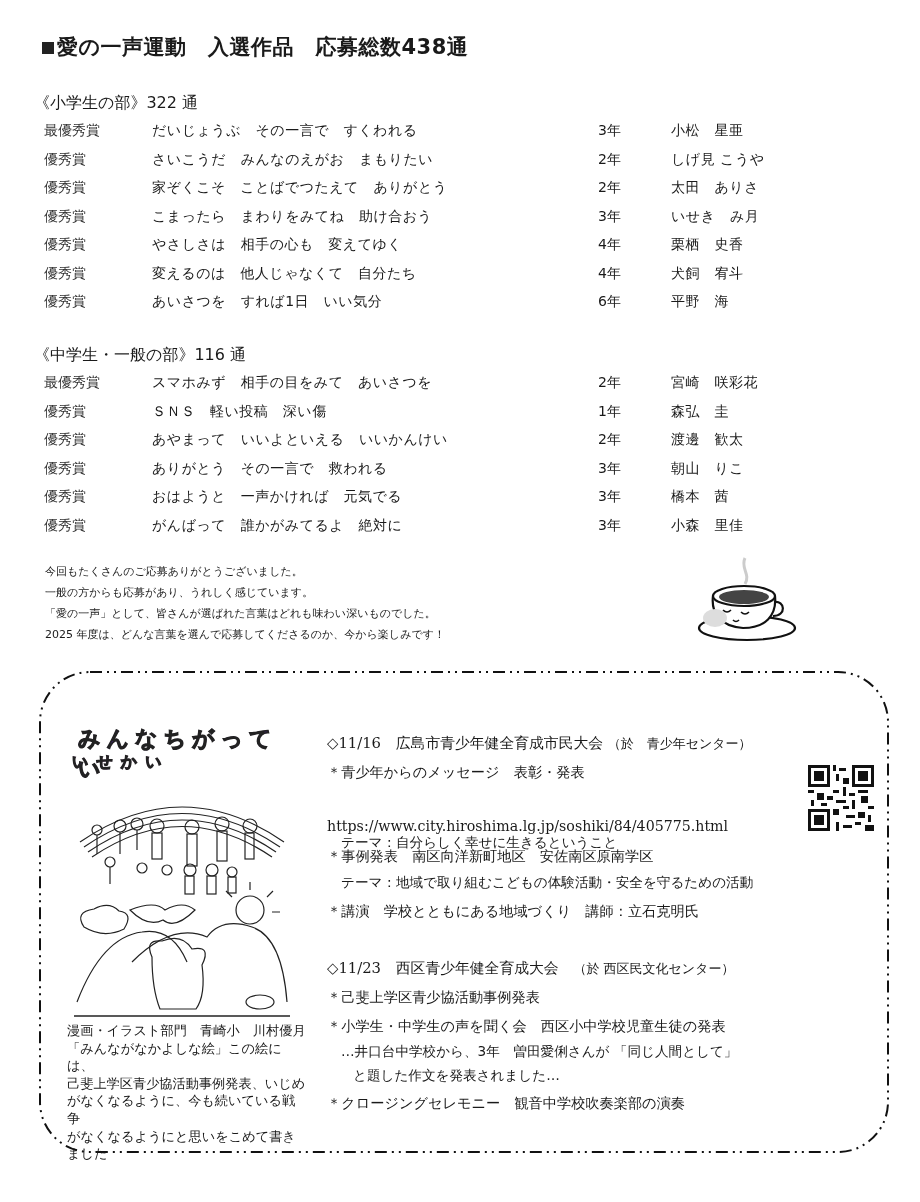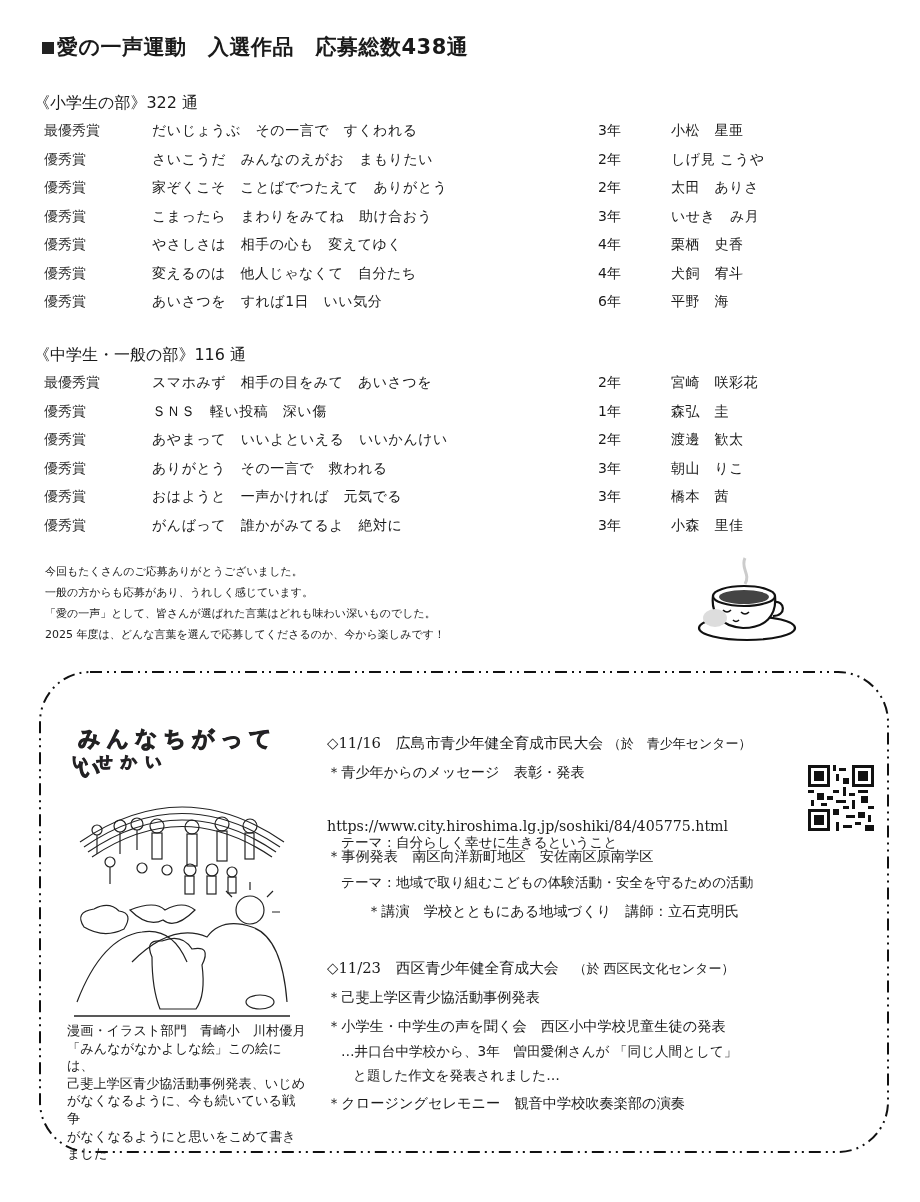--- a/index.html
+++ b/index.html
@@ -206,21 +206,21 @@
   <div>ました</div>
 </div>
 
 <div class="events">
   <div class="ev head" style="top:0px;"><span>◇11/16　広島市青少年健全育成市民大会</span> <span class="venue">（於　青少年センター）</span></div>
   <div class="ev" style="top:29px;">＊青少年からのメッセージ　表彰・発表</div>
   <div class="ev sub" style="top:56px;margin-top:44px;">テーマ：自分らしく幸せに生きるということ</div>
   <div class="ev url" style="top:84px;">https://www.city.hiroshima.lg.jp/soshiki/84/405775.html</div>
   <div class="ev" style="top:113px;">＊事例発表　南区向洋新町地区　安佐南区原南学区</div>
   <div class="ev sub" style="top:140px;">テーマ：地域で取り組むこどもの体験活動・安全を守るための活動</div>
-  <div class="ev" style="top:168px;margin-left:40px;">＊講演　学校とともにある地域づくり　講師：立石克明氏</div>
+  <div class="ev" style="top:168px;">＊講演　学校とともにある地域づくり　講師：立石克明氏</div>
 
   <div class="ev head" style="top:225px;"><span>◇11/23　西区青少年健全育成大会</span>　<span class="venue">（於 西区民文化センター）</span></div>
   <div class="ev" style="top:254px;">＊己斐上学区青少協活動事例発表</div>
   <div class="ev" style="top:283px;">＊小学生・中学生の声を聞く会　西区小中学校児童生徒の発表</div>
   <div class="ev sub" style="top:309px;">…井口台中学校から、3年　曽田愛俐さんが 「同じ人間として」</div>
   <div class="ev sub sub2" style="top:333px;">と題した作文を発表されました…</div>
   <div class="ev" style="top:360px;">＊クロージングセレモニー　観音中学校吹奏楽部の演奏</div>
 </div>
 
 <svg class="qr" viewBox="0 0 21 21" shape-rendering="crispEdges">

